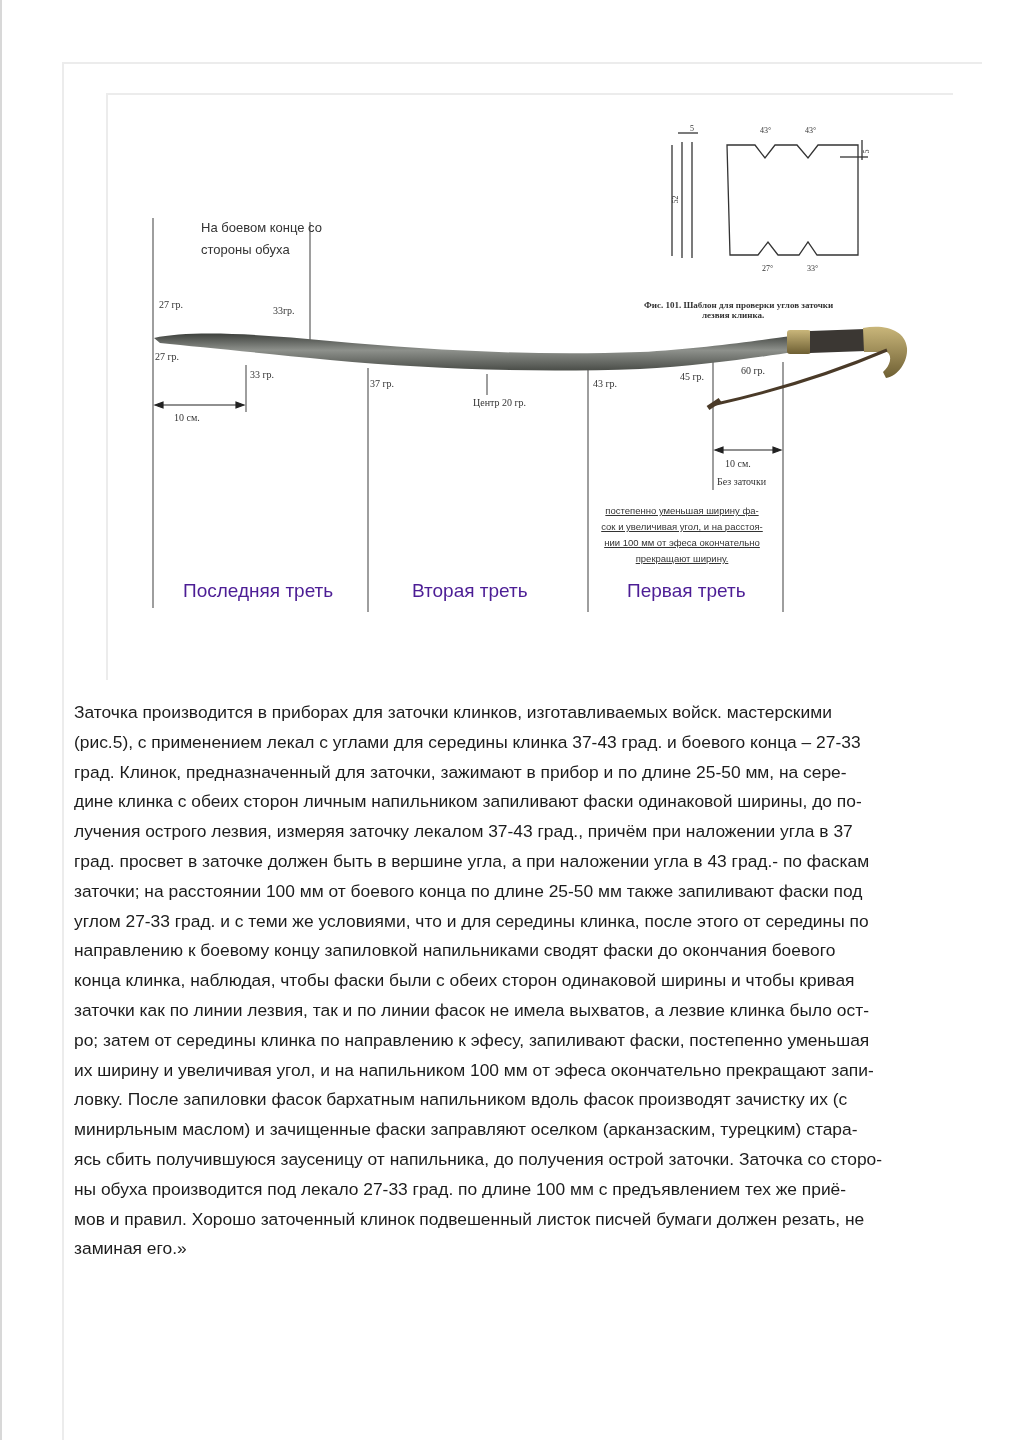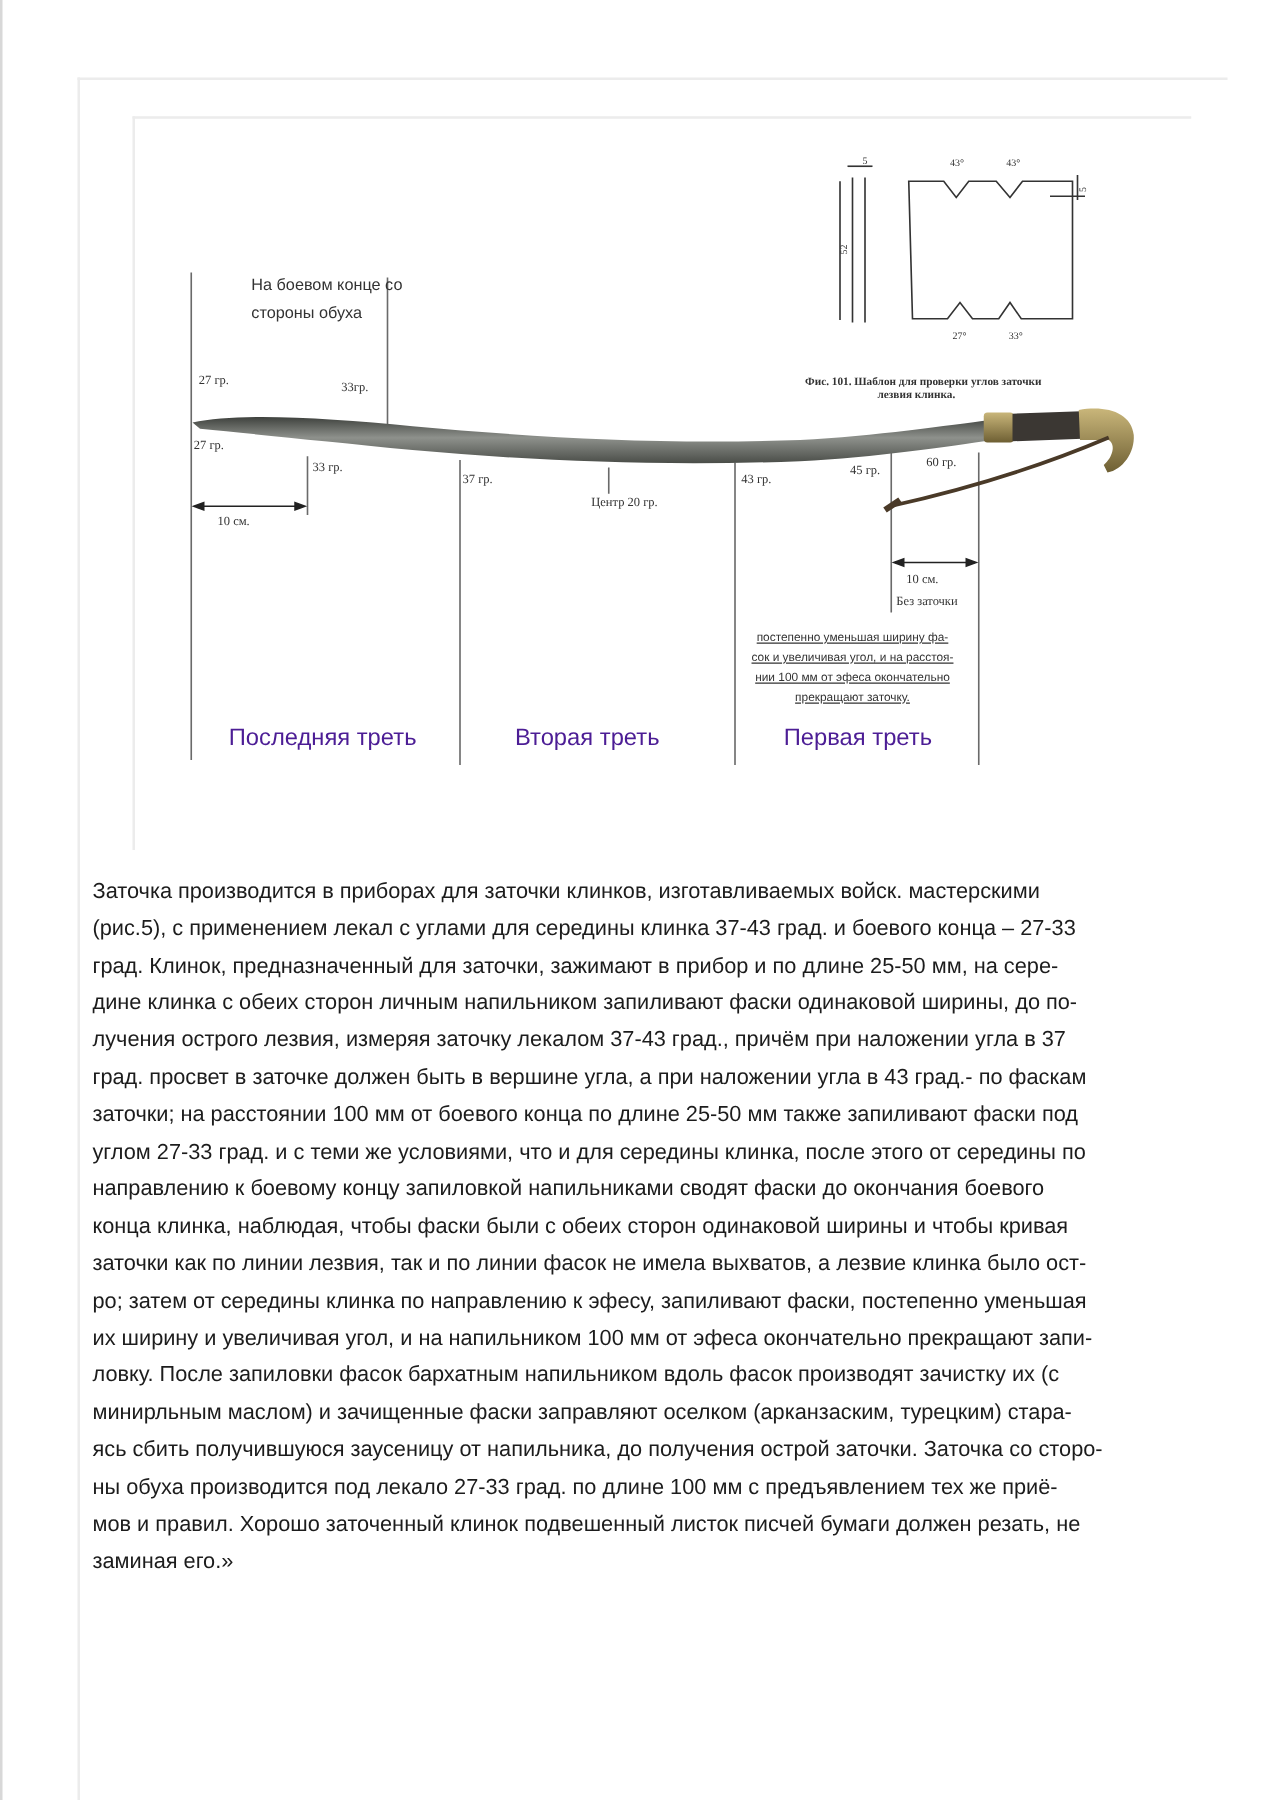--- a/index.html
+++ b/index.html
@@ -102,21 +102,21 @@
   <div class="lbl" style="left:741px;top:365px;">60 гр.</div>
 
   <div class="lbl" style="left:174px;top:412px;">10 см.</div>
   <div class="lbl" style="left:725px;top:458px;">10 см.</div>
   <div class="lbl" style="left:717px;top:476px;text-align:center;">Без заточки</div>
 
   <div class="note">
     <span style="display:block">постепенно уменьшая ширину фа-</span>
     <span style="display:block">сок и увеличивая угол, и на расстоя-</span>
     <span style="display:block">нии 100 мм от эфеса окончательно</span>
-    <span style="display:block">прекращают заточку.</span>
+    <span style="display:block">прекращают ширину.</span>
   </div>
 
   <div class="third" style="left:183px;top:580px;">Последняя треть</div>
   <div class="third" style="left:412px;top:580px;">Вторая треть</div>
   <div class="third" style="left:627px;top:580px;">Первая треть</div>
 
   <div class="lbl" style="left:760px;top:126px;font-size:8px;">43°</div>
   <div class="lbl" style="left:805px;top:126px;font-size:8px;">43°</div>
   <div class="lbl" style="left:738px;top:264px;font-size:8px;margin-left:24px;">27°</div>
   <div class="lbl" style="left:807px;top:264px;font-size:8px;">33°</div>

